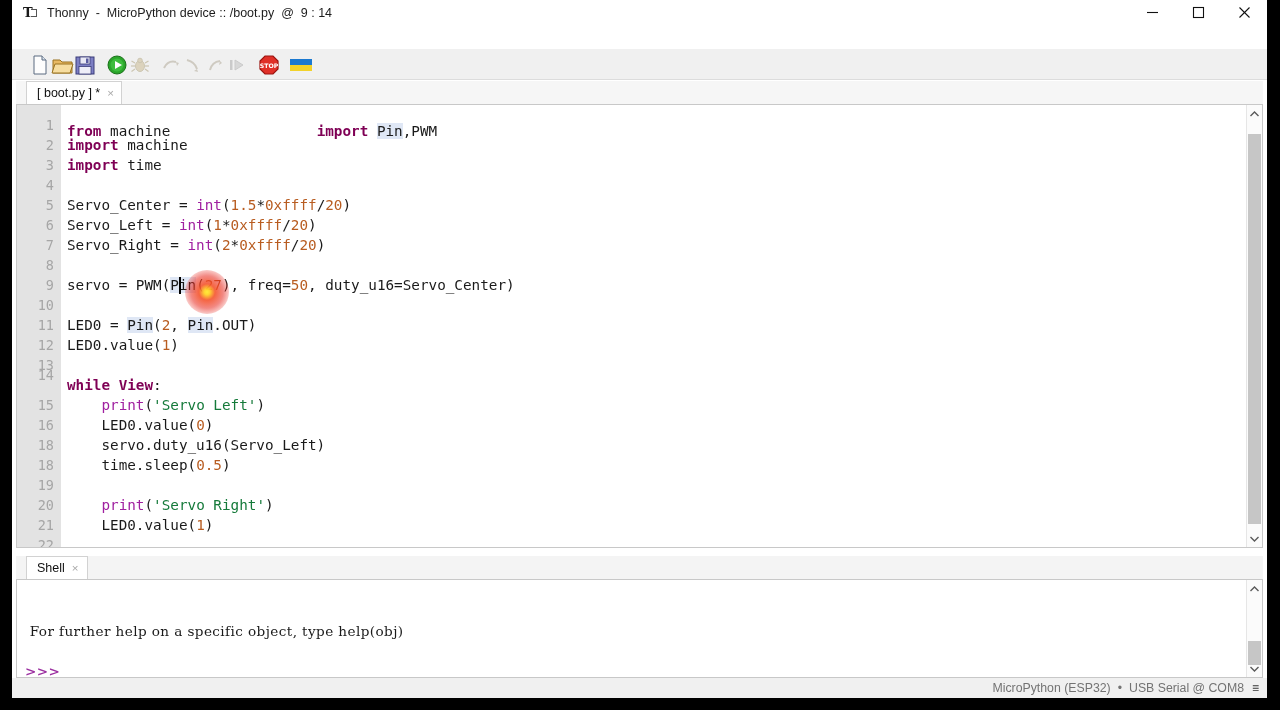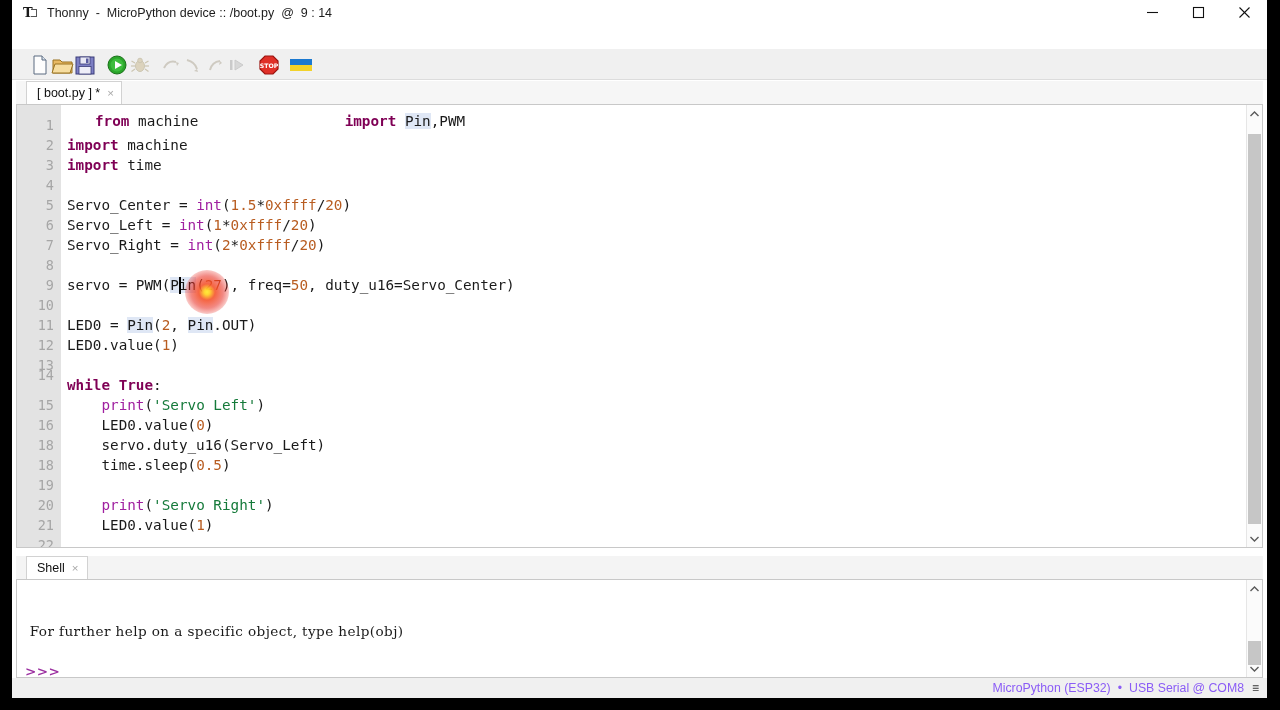--- a/index.html
+++ b/index.html
@@ -232,21 +232,21 @@
 
   
   .statusbar {
     position: absolute; left: 0; bottom: 0;
     width: 1255px; height: 20px;
     background: #f0f0f0;
     display: flex; align-items: center; justify-content: flex-end;
     padding-right: 8px; box-sizing: border-box;
   }
   .status-text {
-    font-size: 12.3px; color: #8b5cf6;
+    font-size: 12.3px; color: #737373;
     white-space: pre;
   }
   .status-menu {
     margin-left: 8px; font-size: 12px; color: #333;
   }
 </style>
 </head>
 <body>
 
 <div id="app">
@@ -394,34 +394,34 @@
           <div class="gutter-line" style="top: 290px;">15</div>
           <div class="gutter-line" style="top: 310px;">16</div>
           <div class="gutter-line" style="top: 330px;">18</div>
           <div class="gutter-line" style="top: 350px;">18</div>
           <div class="gutter-line" style="top: 370px;">19</div>
           <div class="gutter-line" style="top: 390px;">20</div>
           <div class="gutter-line" style="top: 410px;">21</div>
           <div class="gutter-line" style="top: 430px;">22</div>
         </div>
       <div class="code-area" id="codearea">
-          <div class="code-line" style="top: 6px; margin-left: 28px;"><span class="kw">from</span><span class="plain"> machine                 </span><span class="kw">import</span><span class="plain"> </span><span class="plain hl">Pin</span><span class="plain">,PWM</span></div>
+          <div class="code-line" style="top: 16px;"><span class="kw">from</span><span class="plain"> machine                 </span><span class="kw">import</span><span class="plain"> </span><span class="plain hl">Pin</span><span class="plain">,PWM</span></div>
           <div class="code-line" style="top: 30px;"><span class="kw">import</span><span class="plain"> machine</span></div>
           <div class="code-line" style="top: 50px;"><span class="kw">import</span><span class="plain"> time</span></div>
           <div class="code-line" style="top: 70px;"></div>
           <div class="code-line" style="top: 90px;"><span class="plain">Servo_Center = </span><span class="bi">int</span><span class="plain">(</span><span class="num">1.5</span><span class="plain">*</span><span class="num">0xffff</span><span class="plain">/</span><span class="num">20</span><span class="plain">)</span></div>
           <div class="code-line" style="top: 110px;"><span class="plain">Servo_Left = </span><span class="bi">int</span><span class="plain">(</span><span class="num">1</span><span class="plain">*</span><span class="num">0xffff</span><span class="plain">/</span><span class="num">20</span><span class="plain">)</span></div>
           <div class="code-line" style="top: 130px;"><span class="plain">Servo_Right = </span><span class="bi">int</span><span class="plain">(</span><span class="num">2</span><span class="plain">*</span><span class="num">0xffff</span><span class="plain">/</span><span class="num">20</span><span class="plain">)</span></div>
           <div class="code-line" style="top: 150px;"></div>
           <div class="code-line" style="top: 170px;"><span class="plain">servo = PWM(</span><span class="plain hl">Pin</span><span class="plain">(</span><span class="num">27</span><span class="plain">), freq=</span><span class="num">50</span><span class="plain">, duty_u16=Servo_Center)</span></div>
           <div class="code-line" style="top: 190px;"></div>
           <div class="code-line" style="top: 210px;"><span class="plain">LED0 = </span><span class="plain hl">Pin</span><span class="plain">(</span><span class="num">2</span><span class="plain">, </span><span class="plain hl">Pin</span><span class="plain">.OUT)</span></div>
           <div class="code-line" style="top: 230px;"><span class="plain">LED0.value(</span><span class="num">1</span><span class="plain">)</span></div>
           <div class="code-line" style="top: 250px;"></div>
-          <div class="code-line" style="top: 270px;"><span class="kw">while</span><span class="plain"> </span><span class="kw">True</span><span class="plain">:</span></div>
+          <div class="code-line" style="top: 270px;"><span class="kw">while</span><span class="plain"> </span><span class="kw">View</span><span class="plain">:</span></div>
           <div class="code-line" style="top: 290px;"><span class="plain">    </span><span class="bi">print</span><span class="plain">(</span><span class="str">'Servo Left'</span><span class="plain">)</span></div>
           <div class="code-line" style="top: 310px;"><span class="plain">    LED0.value(</span><span class="num">0</span><span class="plain">)</span></div>
           <div class="code-line" style="top: 330px;"><span class="plain">    servo.duty_u16(Servo_Left)</span></div>
           <div class="code-line" style="top: 350px;"><span class="plain">    time.sleep(</span><span class="num">0.5</span><span class="plain">)</span></div>
           <div class="code-line" style="top: 370px;"></div>
           <div class="code-line" style="top: 390px;"><span class="plain">    </span><span class="bi">print</span><span class="plain">(</span><span class="str">'Servo Right'</span><span class="plain">)</span></div>
           <div class="code-line" style="top: 410px;"><span class="plain">    LED0.value(</span><span class="num">1</span><span class="plain">)</span></div>
           <div class="caret" style="top: 172px; left: 118px;"></div>
           <div class="click-dot" style="left: 124px; top: 165px;"></div>
         </div>

